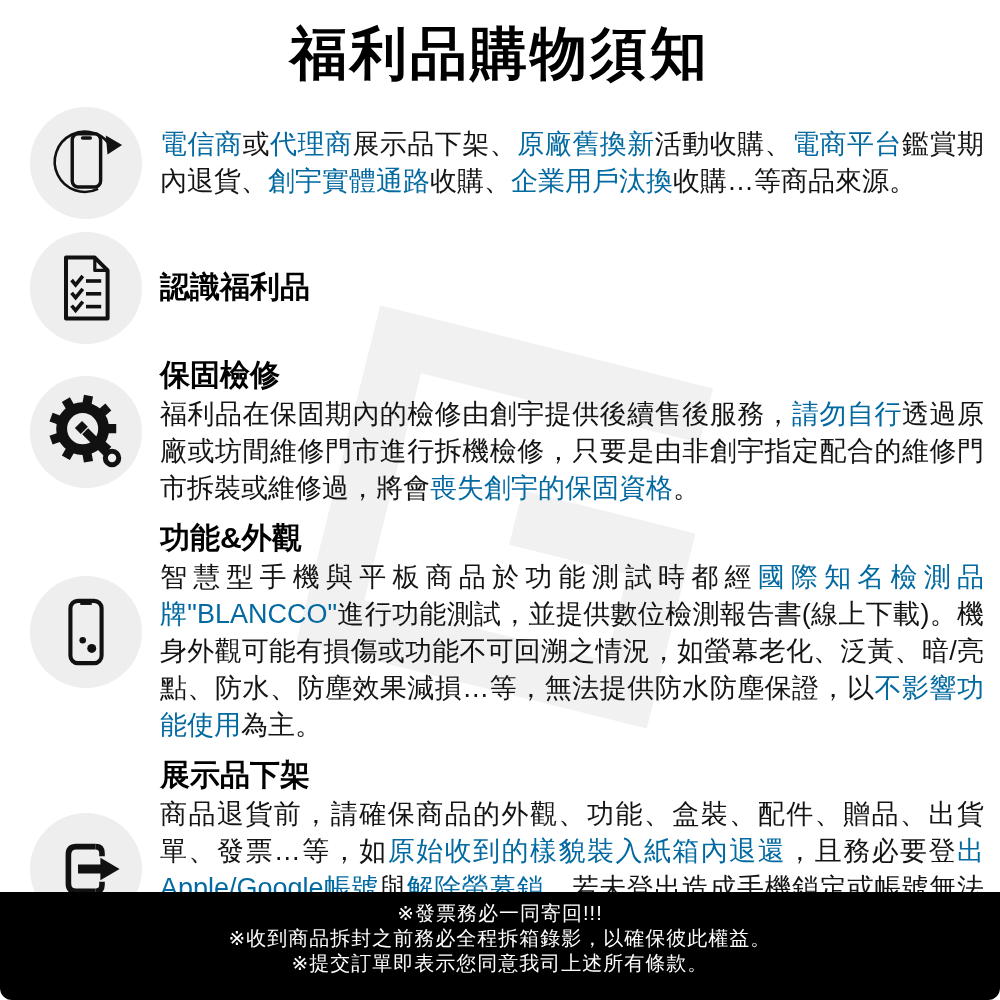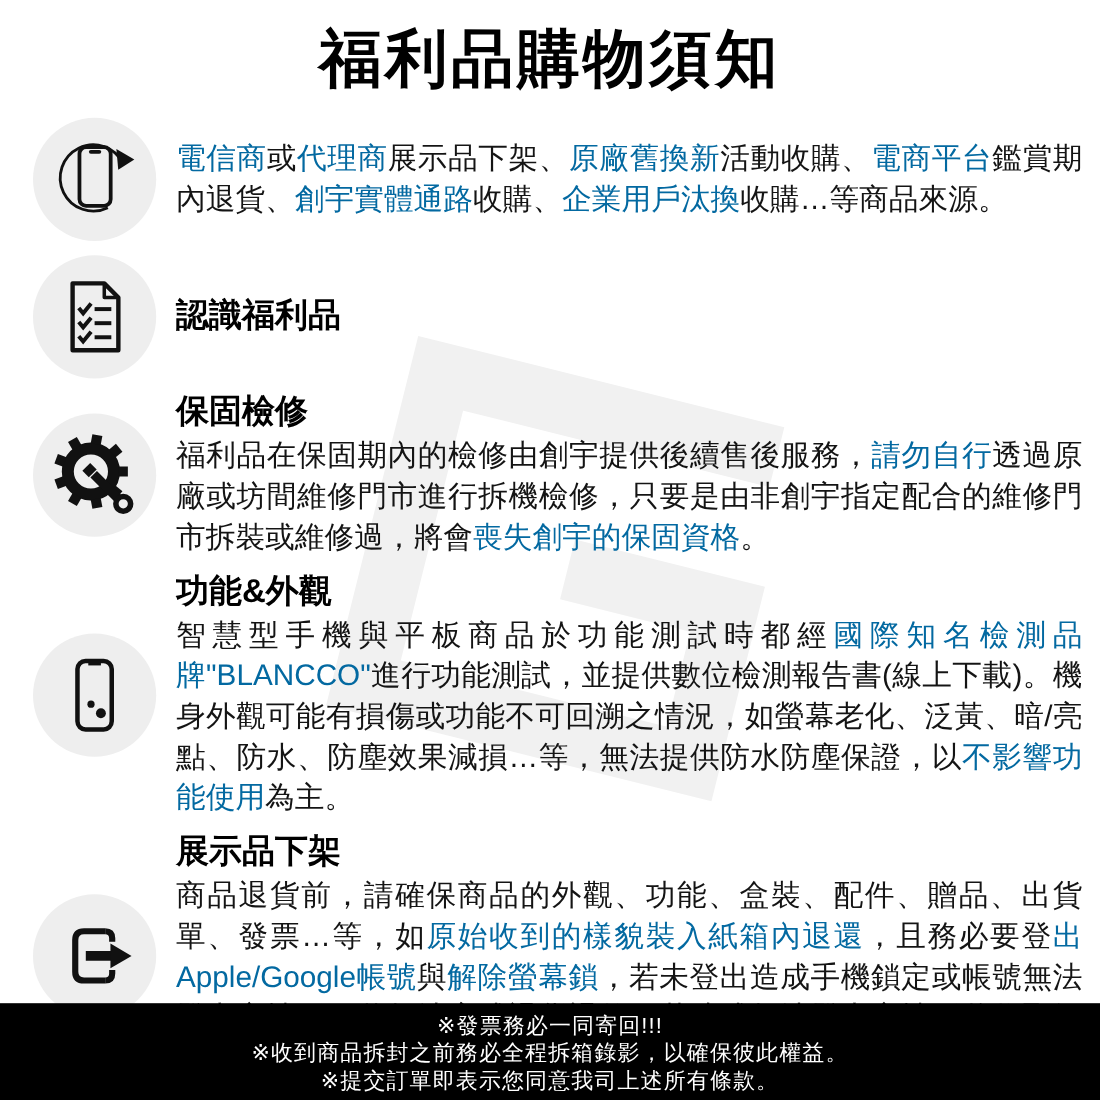--- a/index.html
+++ b/index.html
@@ -4,20 +4,21 @@
 <style>
   * { margin:0; padding:0; box-sizing:border-box; }
   html,body { background:#fff; }
   .page {
     position:relative;
     width:1000px; height:1000px;
     background:#ffffff;
     overflow:hidden;
     font-family:"Liberation Sans","DejaVu Sans",sans-serif;
     color:#111;
+    border-radius:12px;
   }
   .watermark {
     position:absolute; left:265px; top:300px;
     z-index:0; pointer-events:none;
   }
   .content { position:relative; z-index:1; }
   .title {
     text-align:center;
     font-size:57px;
     font-weight:bold;
@@ -37,21 +38,21 @@
     width:112px; height:112px; border-radius:50%;
     background:#eeeeee;
     display:flex; align-items:center; justify-content:center;
   }
   .text-col { flex:1; min-width:0; }
   .heading { font-size:30px; font-weight:bold; color:#000; line-height:36px; margin-bottom:3px; }
   .body { font-size:27px; line-height:37px; text-align:justify; color:#141414; }
   .body .red { color:#0369a1; }
   .footer {
     position:absolute; left:0; right:0; bottom:0;
-    height:88px; background:#000; color:#fff;
+    height:108px; background:#000; color:#fff;
     text-align:center; padding-top:9px; z-index:2;
   }
   .footer-line { font-size:20px; line-height:25px; letter-spacing:1px; }
   svg .ln { stroke:#111; fill:none; }
 </style>
 </head>
 <body>
 
 <div class="page">
 

